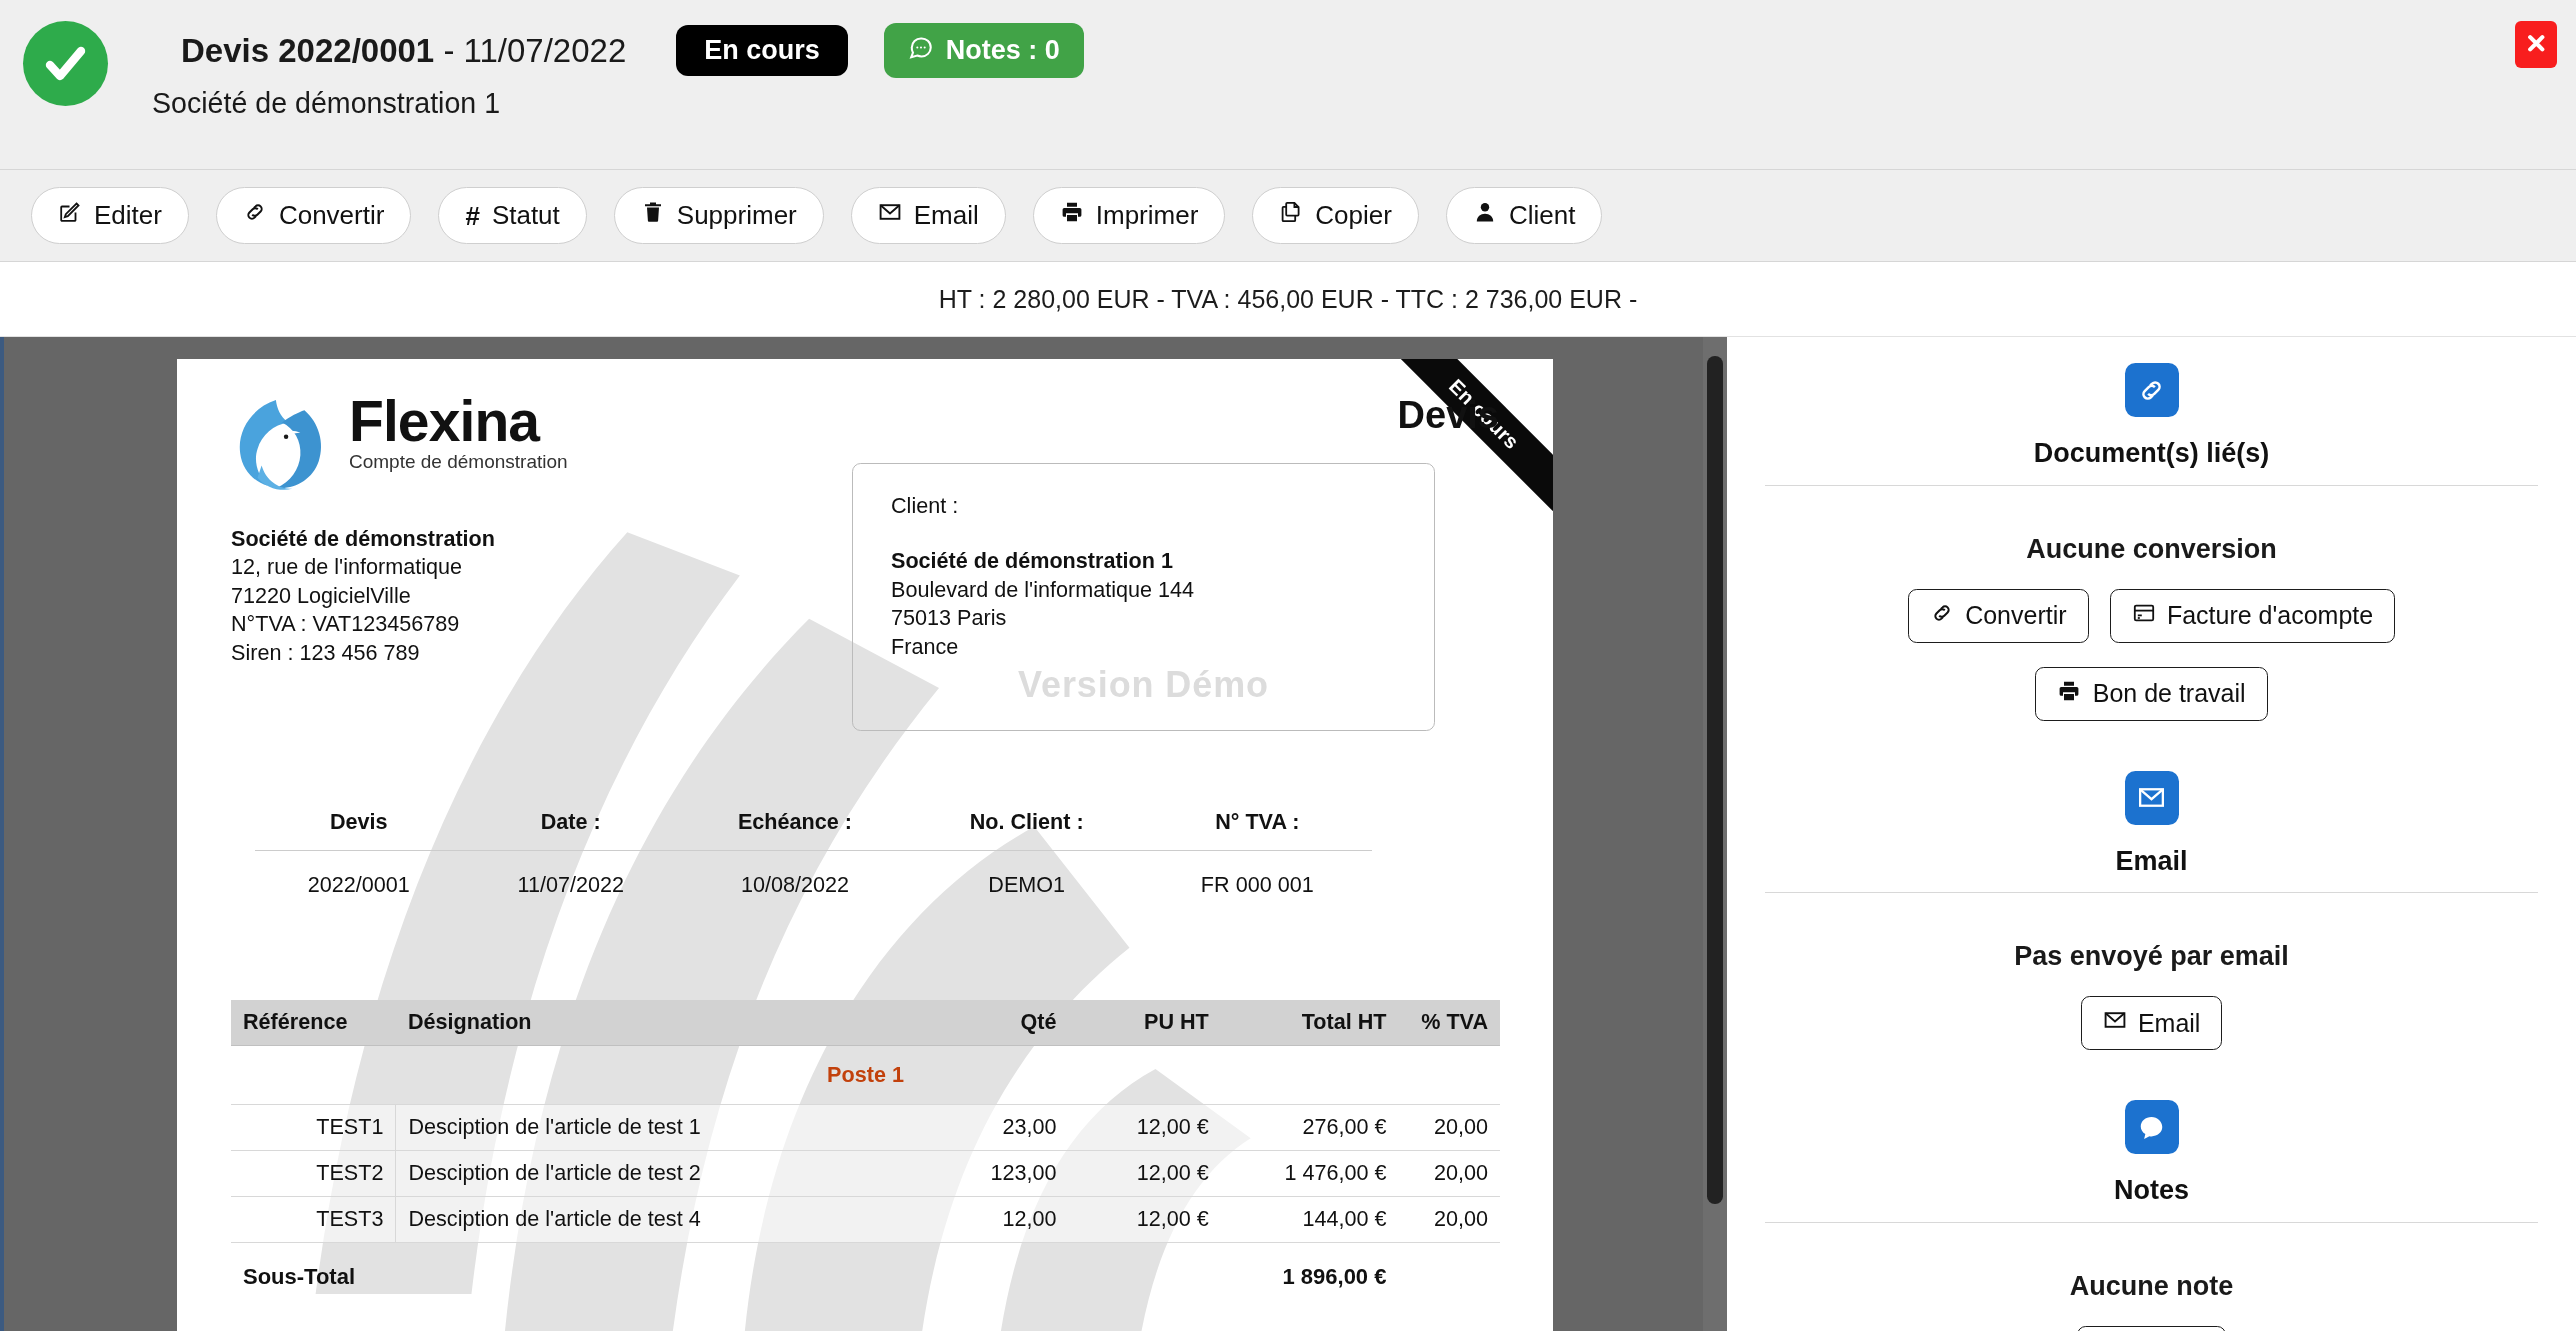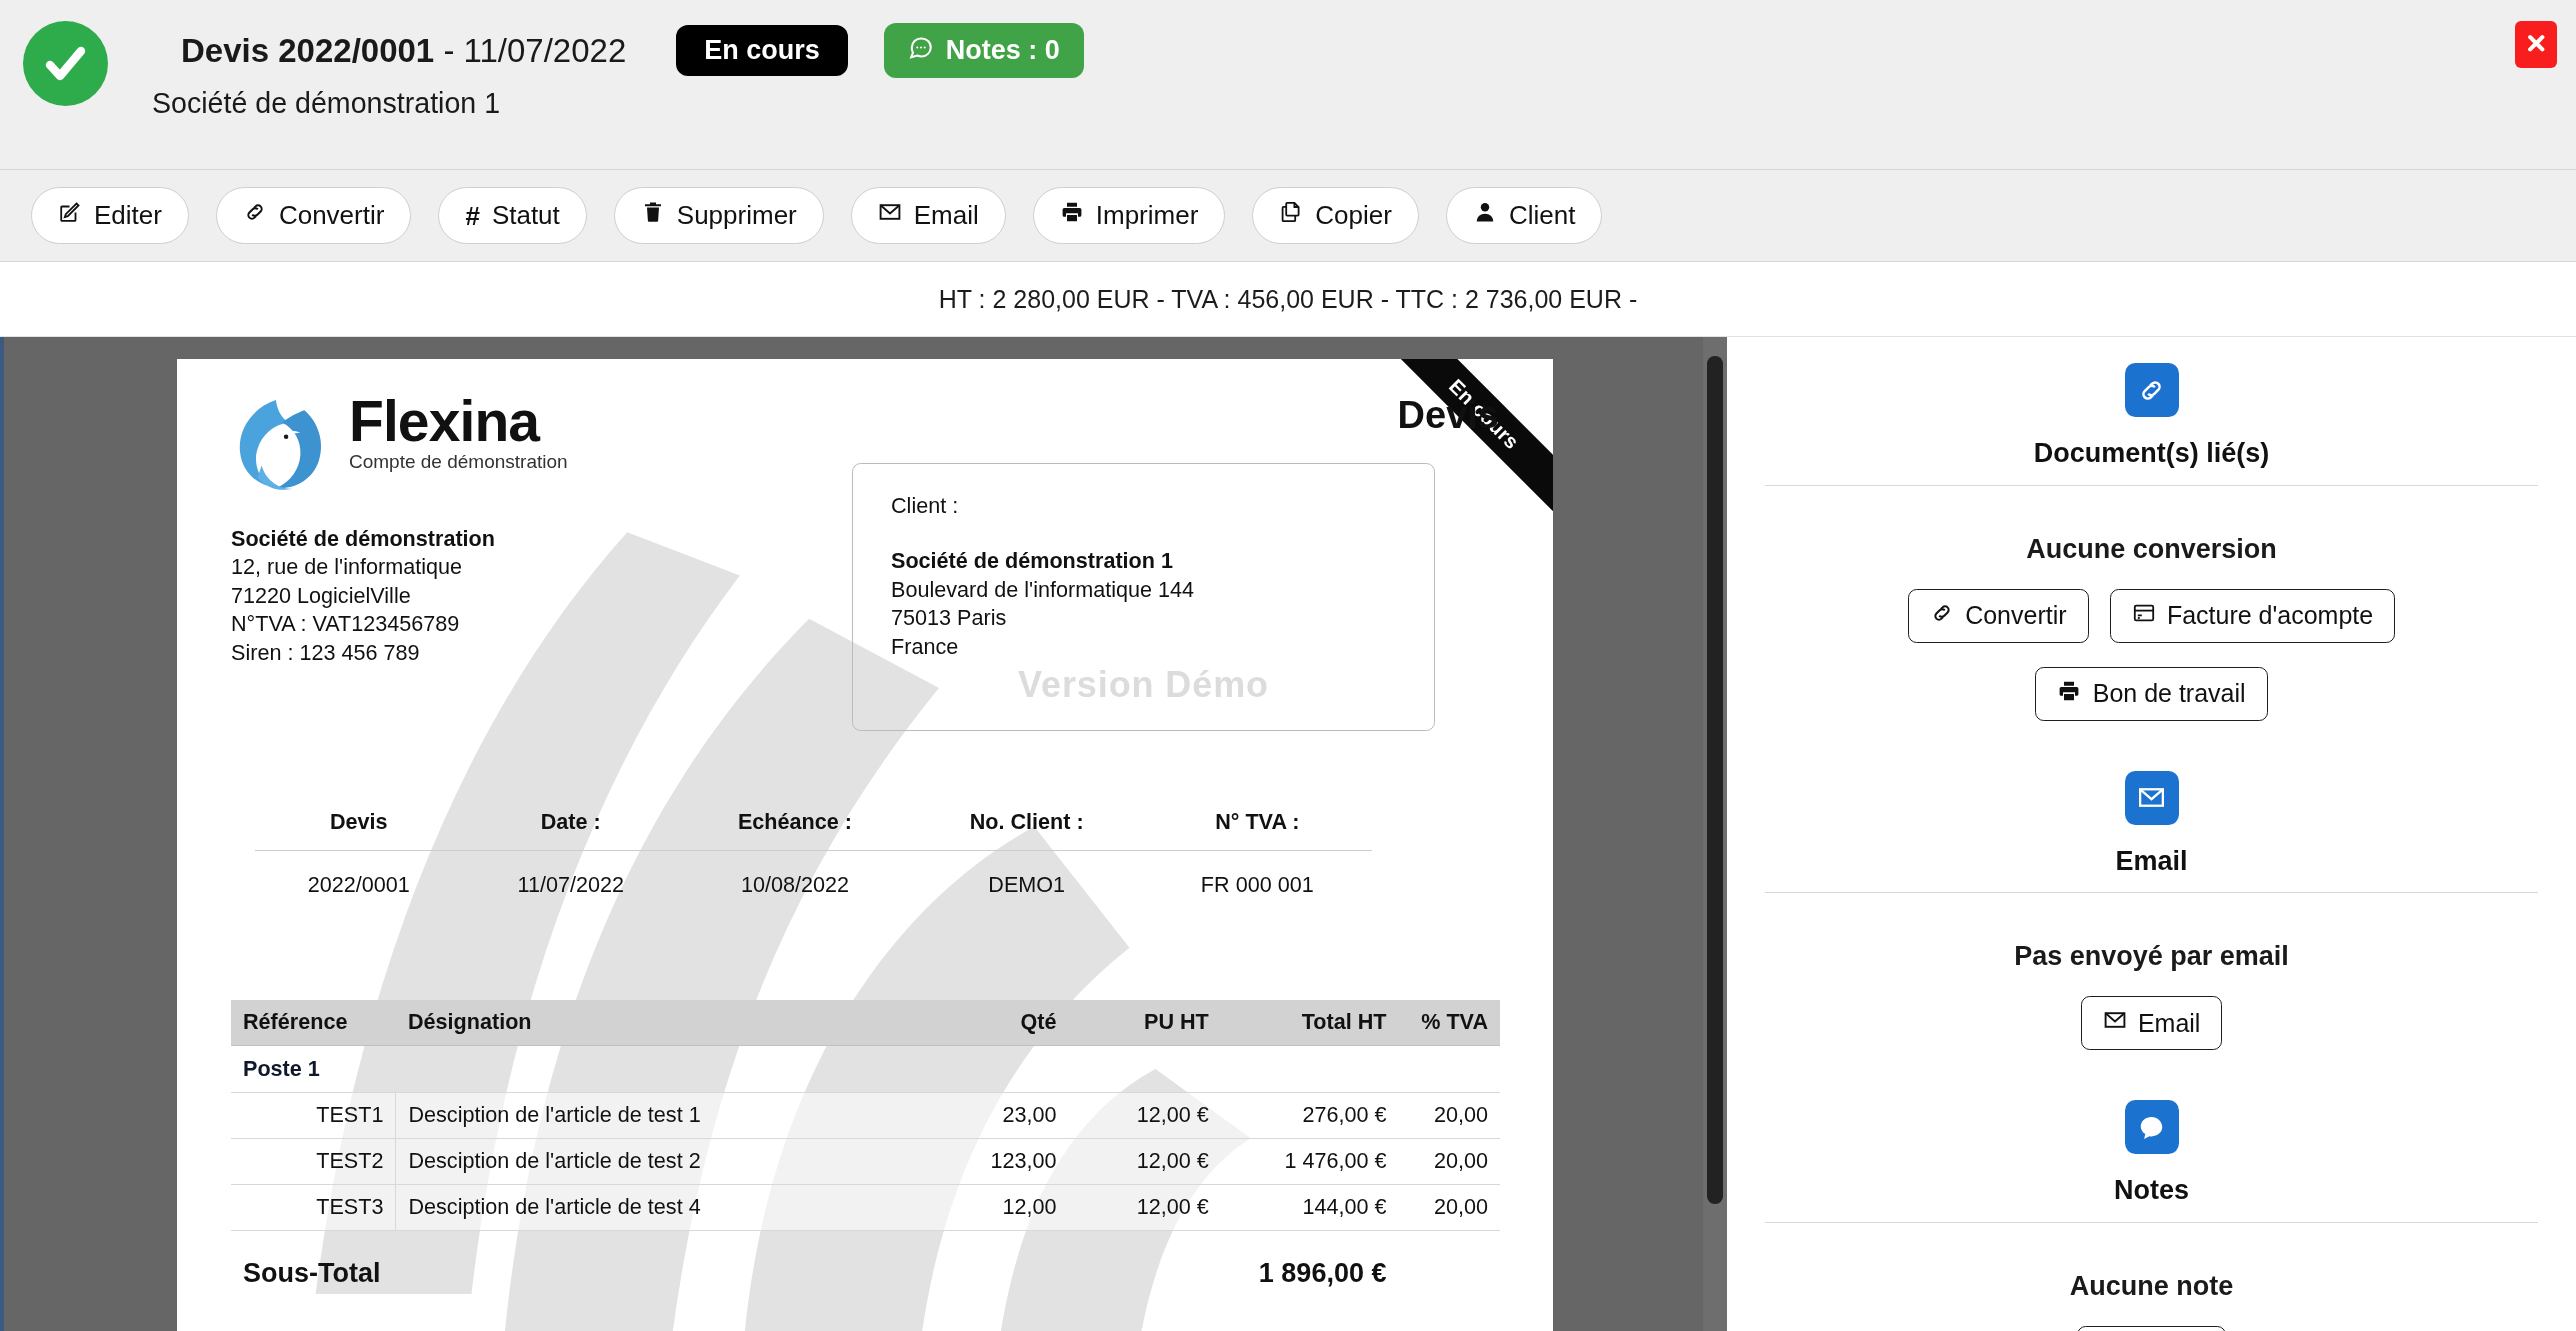--- a/index.html
+++ b/index.html
@@ -243,36 +243,37 @@
   .lines table { width: 100%; border-collapse: collapse; }
   .lines thead th {
     background: #d2d2d2;
     font-size: 21.6px; font-weight: bold; color: #111;
     padding: 9.5px 12px;
     text-align: left;
     border-bottom: 0.9px solid #c0c0c0;
   }
   .lines thead th.num { text-align: right; }
   .lines tr.group td {
-    font-size: 21.6px; font-weight: bold; color: #0f172a;
-    padding: 10px 12px;
+    font-size: 21.6px; font-weight: bold; color: #c2410c;
+    padding: 16px 12px;
     background: transparent;
+    text-align: center;
   }
   .lines tr.item td {
     font-size: 21.6px; color: #111;
     padding: 9.5px 12px;
     border-top: 0.9px solid #d8d8d8;
     border-bottom: 0.9px solid #d8d8d8;
     background: rgba(255,255,255,0.55);
   }
   .lines tr.item td.num { text-align: right; }
   .lines tr.item td.ref { border-right: 0.9px solid #d8d8d8; text-align: right; }
   .lines tr.subtotal td {
-    font-size: 27px; font-weight: bold; color: #111;
-    padding: 27px 12px 0 12px;
+    font-size: 22px; font-weight: bold; color: #111;
+    padding: 21px 12px 0 12px;
   }
   .lines tr.subtotal td.num { text-align: right; }
   .lines tr.spacer td { height: 61px; }
   .lines tr.group2 td { font-size: 21.6px; font-weight: bold; padding: 3.5px 12px; }
   .col-ref { width: 13%; }
   .col-des { width: 42%; }
   .col-qte { width: 11%; }
   .col-pu  { width: 12%; }
   .col-tot { width: 14%; }
   .col-tva { width: 8%; }

